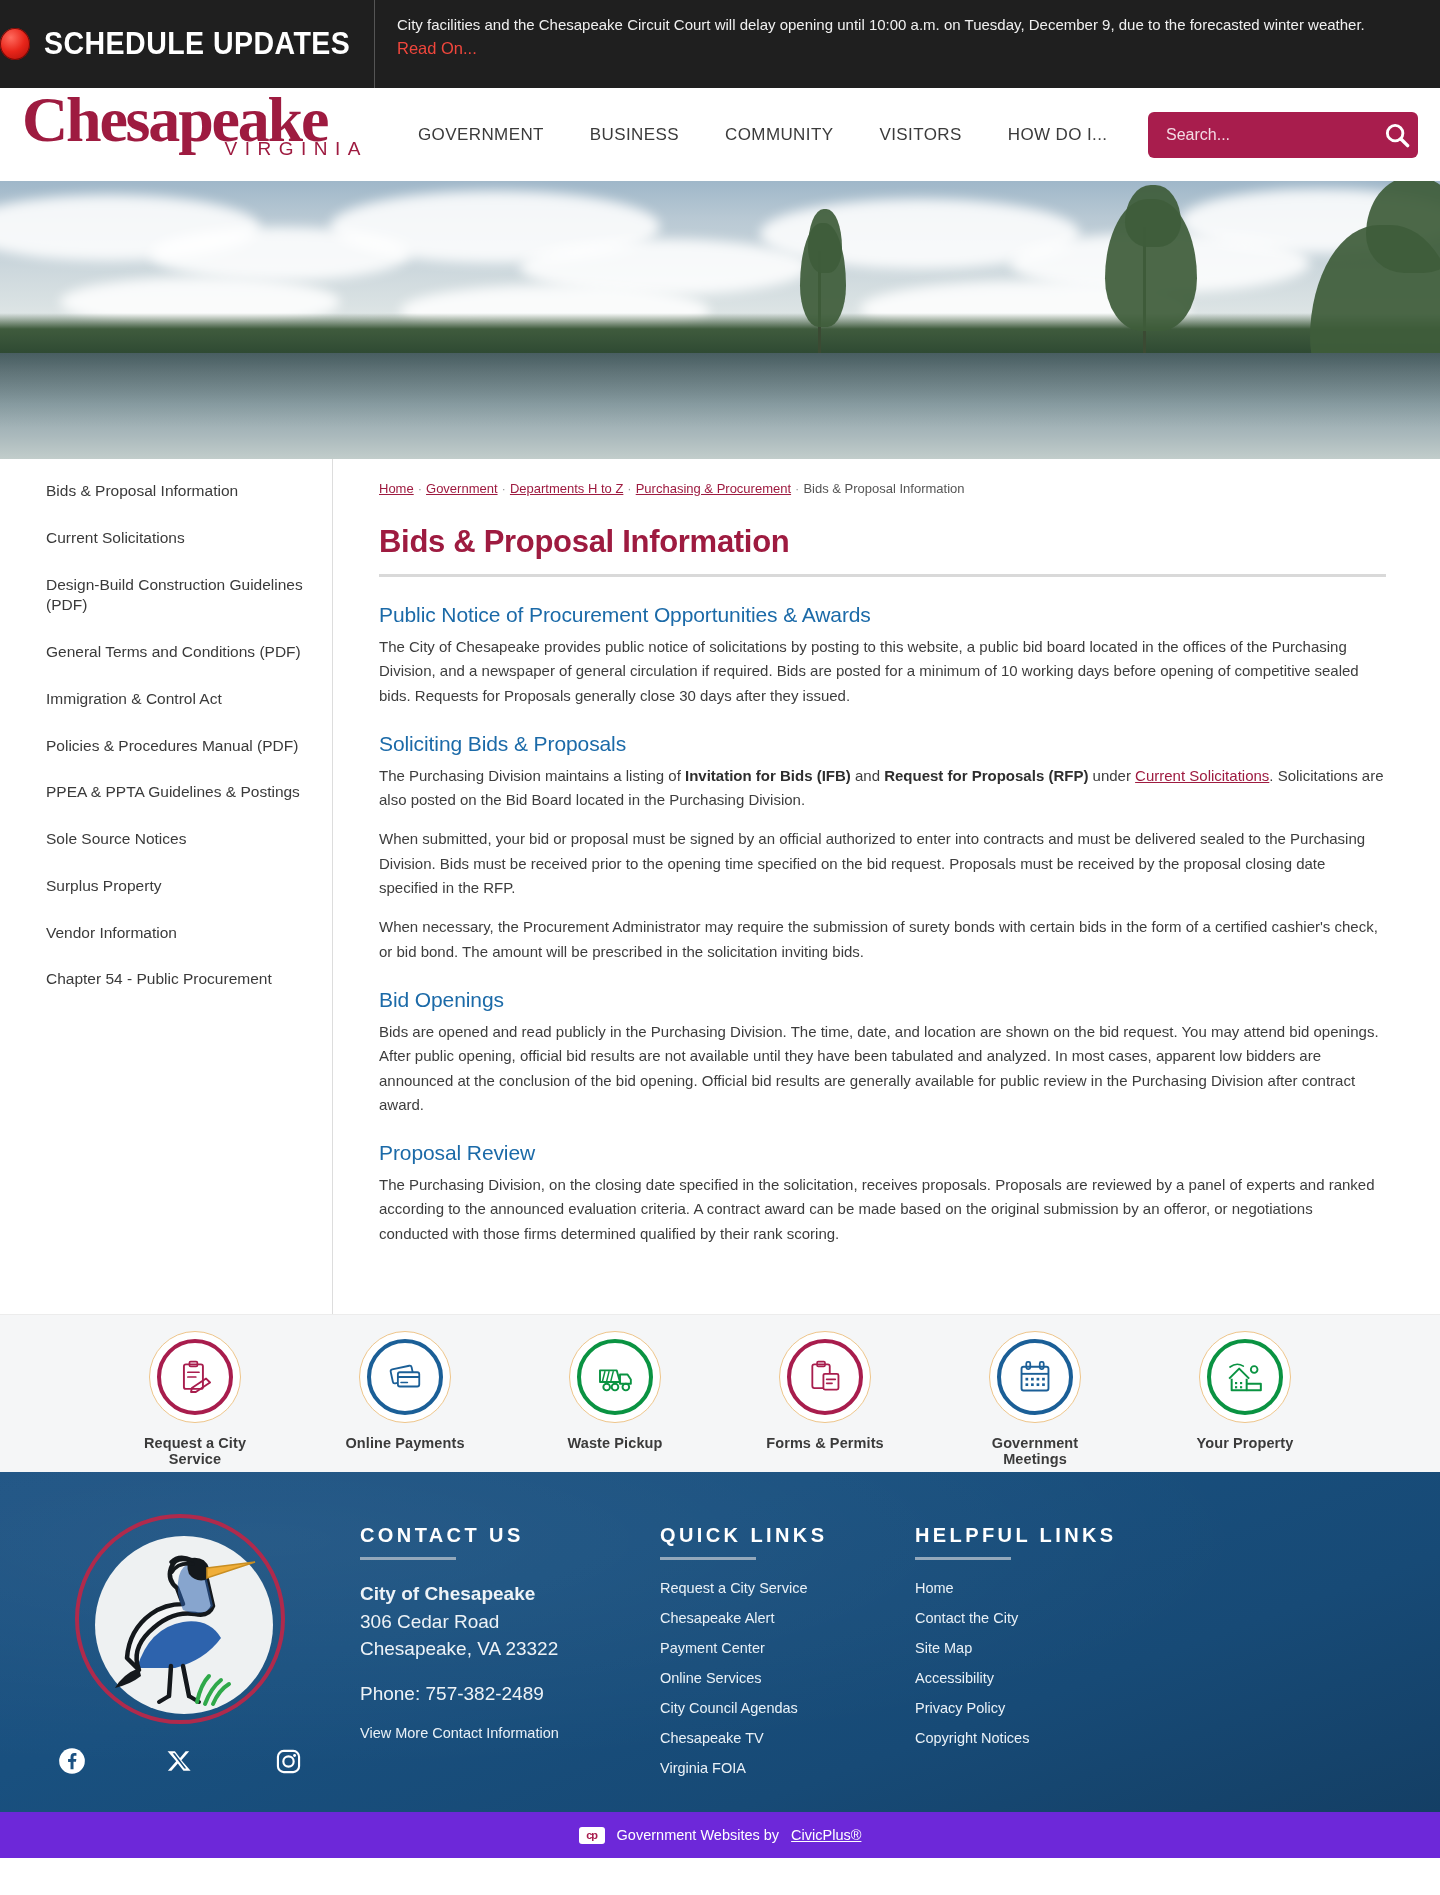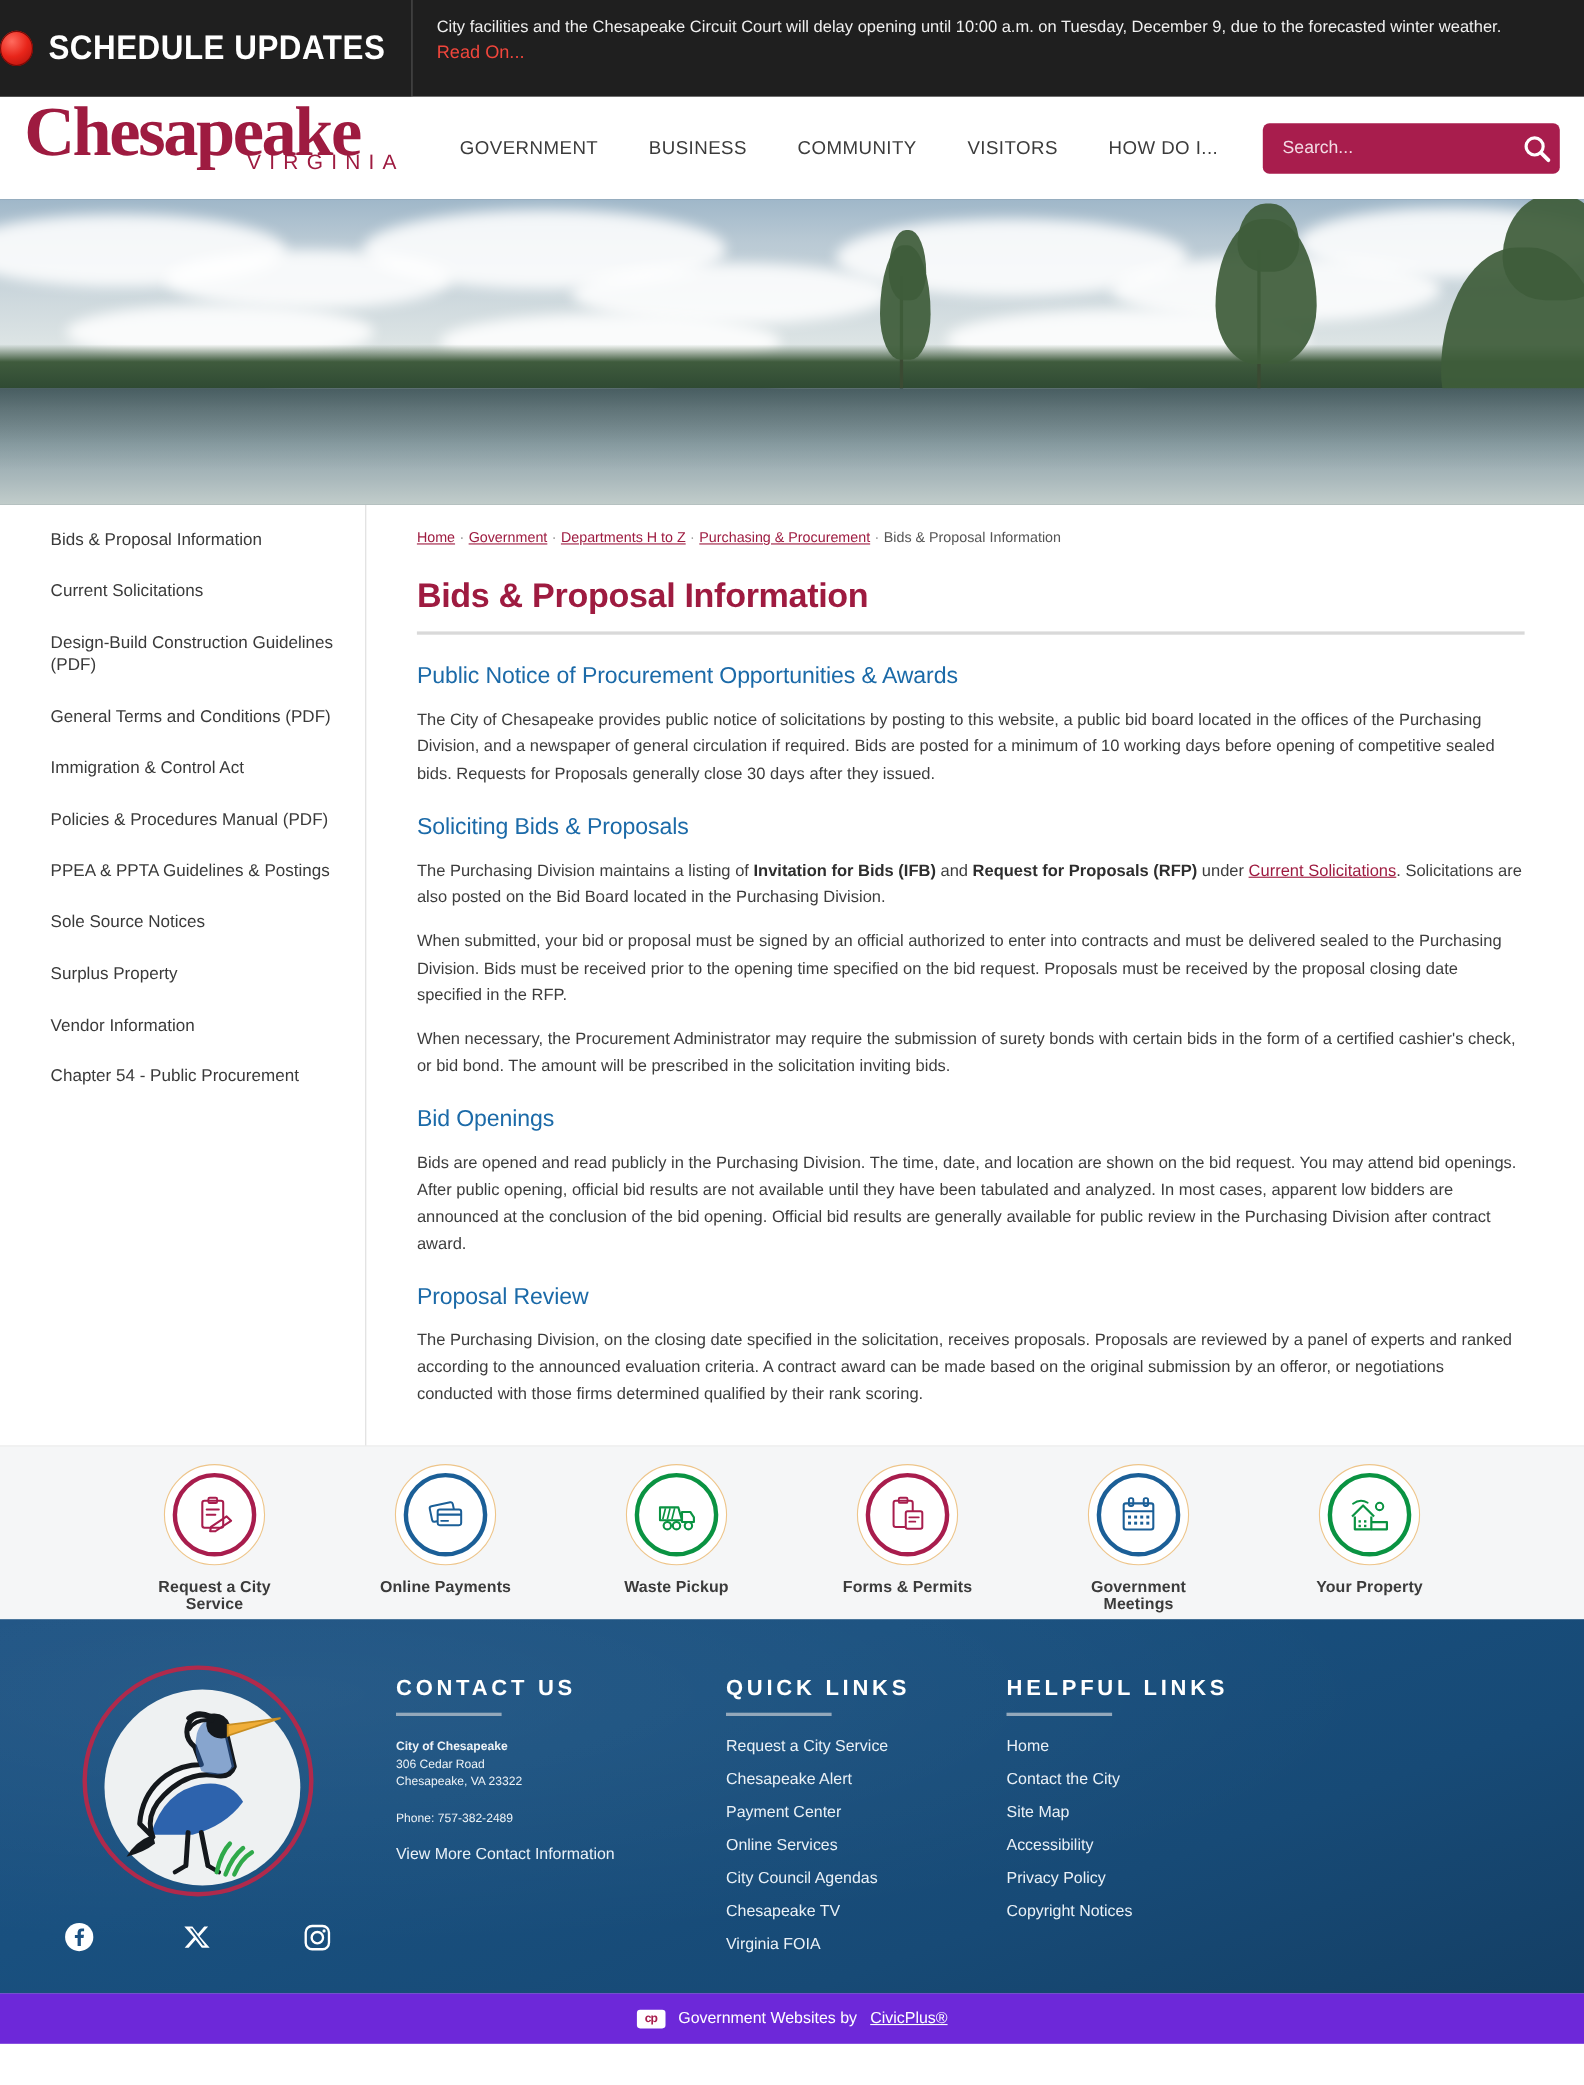--- a/index.html
+++ b/index.html
@@ -89,21 +89,21 @@
   .breadcrumb .sep { color:#999; margin:0 4px; }
   .page-title {
     font-size:31px; color:#9e1b40; font-weight:bold; margin:0 0 6px 0;
     letter-spacing:-.3px;
   }
   .title-rule { height:3px; background:#d9d9d9; margin:14px 0 26px 0; }
   h2.sec {
     color:#1b6aa8; font-size:21px; font-weight:normal; margin:0 0 8px 0; letter-spacing:-.1px;
   }
   .sec-block { margin-bottom:24px; }
-  p.body { font-size:15px; line-height:1.62; color:#3d3d3d; margin:16px 0 15px 0; }
+  p.body { font-size:15px; line-height:1.62; color:#3d3d3d; margin:0 0 15px 0; }
   p.body:last-child { margin-bottom:0; }
   .body a { color:#9e1b40; text-decoration:underline; }
   .body b { font-weight:bold; color:#2e2e2e; }
 
   
   .gt-widget {
     position:absolute; right:24px; top:1020px; width:186px; height:34px;
     background:#fff; border:1px solid #ccc; border-radius:17px;
     display:flex; align-items:center; padding:0 10px; gap:7px;
     box-shadow:0 1px 3px rgba(0,0,0,.12); font-size:12.5px; color:#333;
@@ -152,21 +152,21 @@
   .social { width:30px; height:30px; display:flex; align-items:center; justify-content:center; cursor:pointer; }
 
   .f-col { padding-top:10px; }
   .f-col.contact { width:300px; }
   .f-col.quick { width:255px; }
   .f-col.helpful { width:255px; }
   .f-head {
     font-size:20px; letter-spacing:3.4px; font-weight:bold; margin:0 0 10px 0; color:#fff;
   }
   .f-rule { width:96px; height:3px; background:#93a8bb; margin-bottom:20px; }
-  .f-text { font-size:11px; line-height:1.46; color:#eef3f7; }
+  .f-text { font-size:19px; line-height:1.46; color:#eef3f7; }
   .f-text.b { font-weight:bold; }
   .f-gap { height:17px; }
   .f-link { display:block; font-size:14.5px; color:#eaf1f7; text-decoration:none; margin-bottom:14px; }
 
   
   .cpbar {
     height:46px; background:#6d28d9; display:flex; align-items:center;
     justify-content:center; gap:12px; color:#fff; font-size:14.5px;
   }
   .cp-logo {

